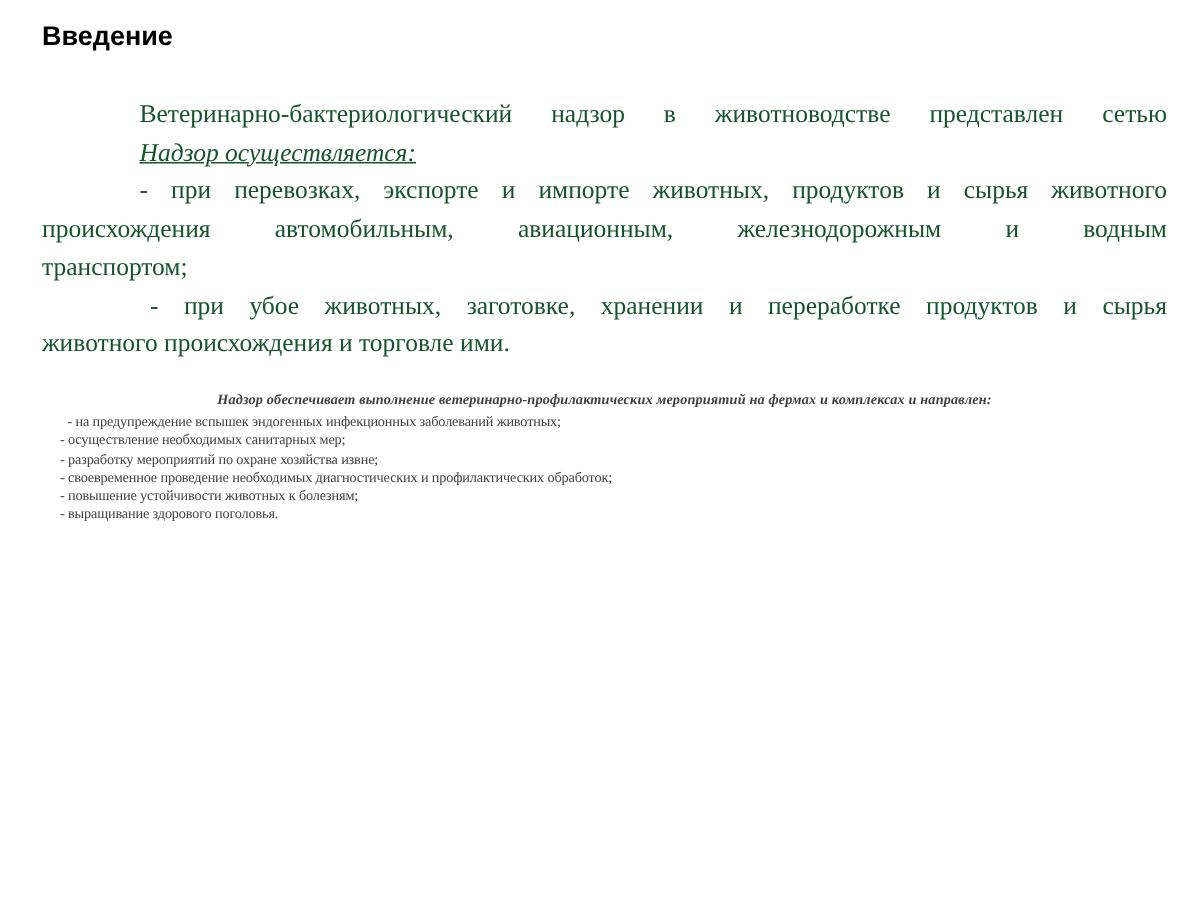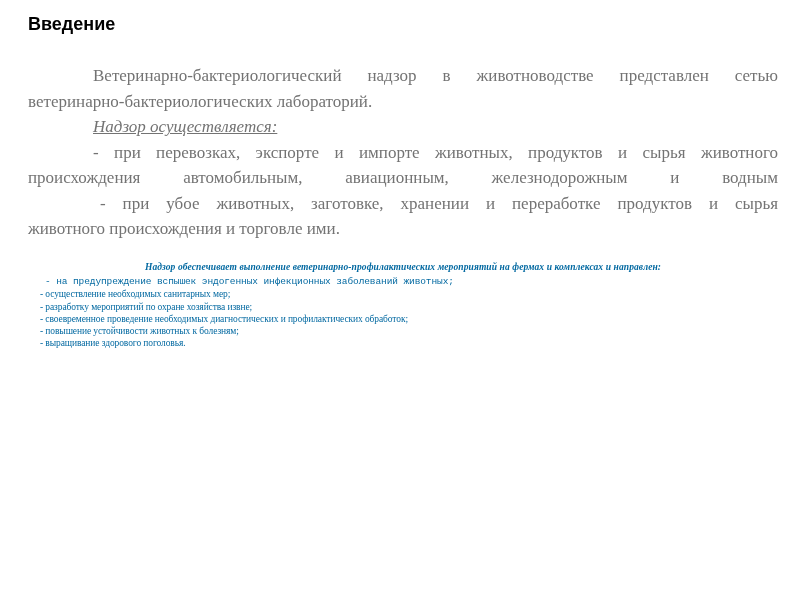--- a/index.html
+++ b/index.html
@@ -23,67 +23,67 @@
     font-size: 18px;
     line-height: 22px;
     color: #000000;
   }
   .body-text {
     position: absolute;
     left: 28px; top: 63px;
     width: 750px;
     font-size: 17px;
     line-height: 25.5px;
-    color: #737373;
+    color: #14532d;
   }
   .ln { text-align: left; }
   .ln.just { text-align: justify; text-align-last: justify; }
   .ln.ind  { text-indent: 65px; }
   .ln.ind2 { text-indent: 72px; }
   .italic-underline {
     font-style: italic;
     text-decoration: underline;
     font-family: Liberation Serif, serif;
   }
   .small-block {
     position: absolute;
     left: 28px; top: 261px;
     width: 750px;
-    color: #0369a1;
+    color: #404040;
   }
   .small-header {
     text-align: center;
     font-weight: 700;
     font-style: italic;
     font-size: 9.5px;
     line-height: 13px;
     letter-spacing: 0.1px;
   }
   .small-list { margin-top: 2px; }
   .small-item {
     font-size: 9.5px;
     line-height: 12.3px;
     padding-left: 12px;
     letter-spacing: -0.1px;
   }
-  .small-item.first { padding-left: 17px; font-family: Liberation Mono, monospace; }
+  .small-item.first { padding-left: 17px; }
 </style>
 </head>
 <body>
 
 <div class="slide">
 
   <h1 class="slide-title">Введение</h1>
 
   <div class="body-text">
     <div class="ln just ind">Ветеринарно-бактериологический надзор в животноводстве представлен сетью</div>
-    <div class="ln">ветеринарно-бактериологических лабораторий.</div>
     <div class="ln ind"><span class="italic-underline">Надзор осуществляется:</span></div>
     <div class="ln just ind">- при перевозках, экспорте и импорте животных, продуктов и сырья животного</div>
     <div class="ln just">происхождения автомобильным, авиационным, железнодорожным и водным</div>
+    <div class="ln">транспортом;</div>
     <div class="ln just ind2">- при убое животных, заготовке, хранении и переработке продуктов и сырья</div>
     <div class="ln">животного происхождения и торговле ими.</div>
   </div>
 
   <div class="small-block">
     <div class="small-header">Надзор обеспечивает выполнение ветеринарно-профилактических мероприятий на фермах и комплексах и направлен:</div>
     <div class="small-list">
       <div class="small-item first">- на предупреждение вспышек эндогенных инфекционных заболеваний животных;</div>
       <div class="small-item">- осуществление необходимых санитарных мер;</div>
       <div class="small-item">- разработку мероприятий по охране хозяйства извне;</div>

